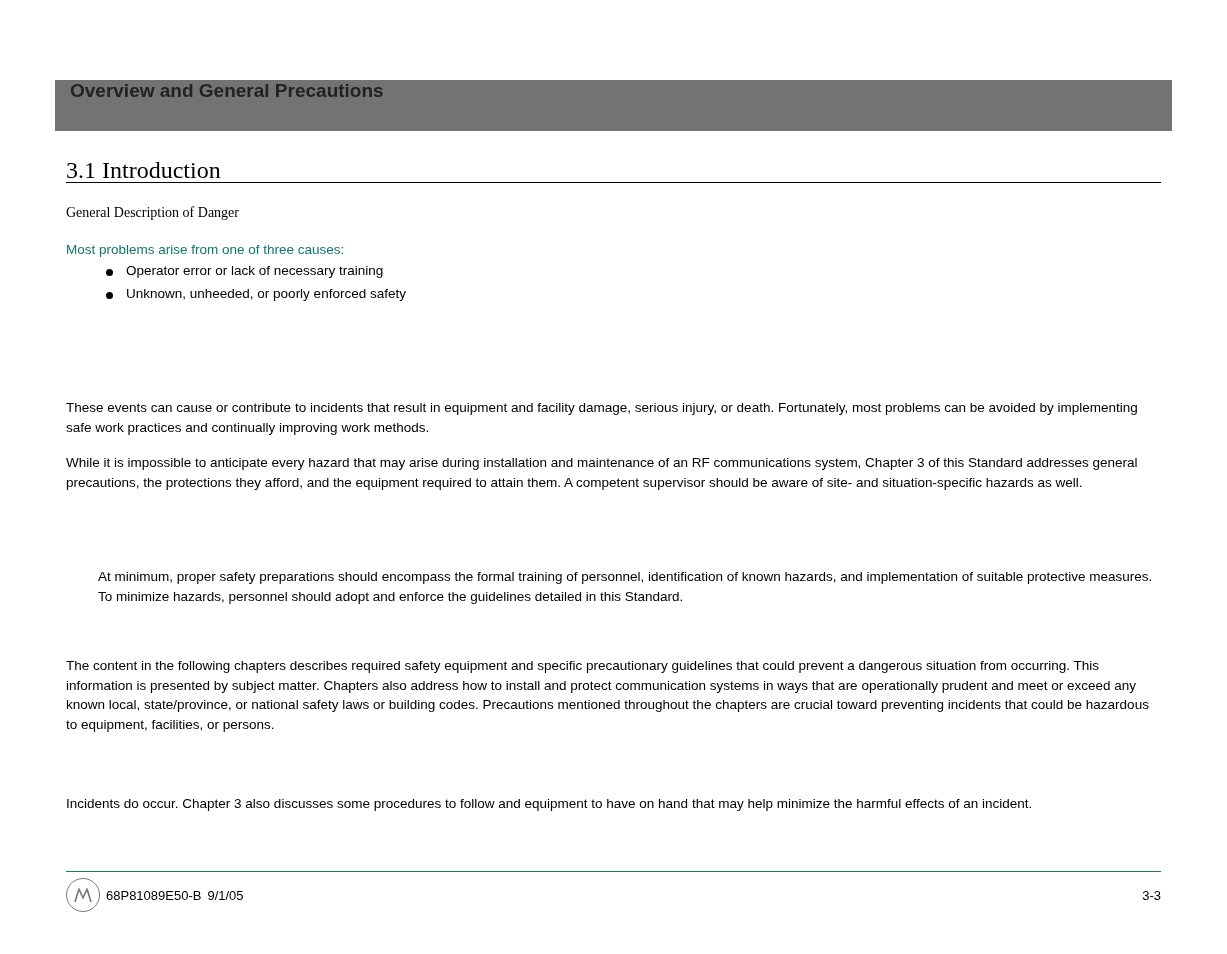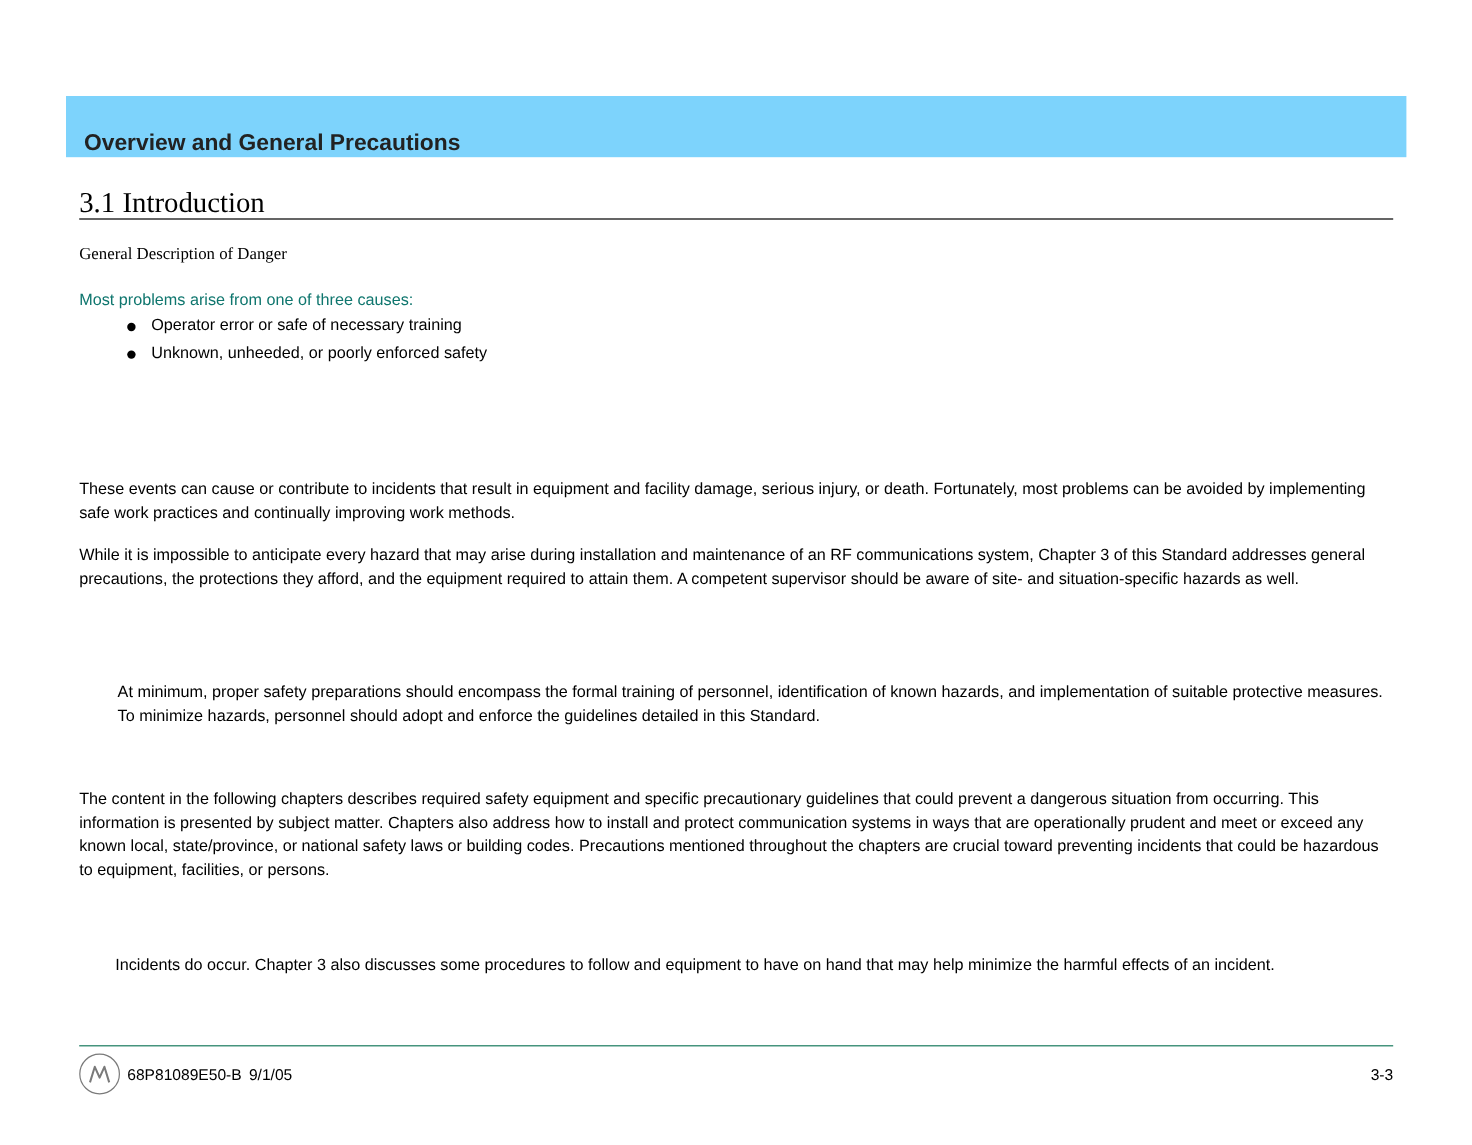--- a/index.html
+++ b/index.html
@@ -18,23 +18,23 @@
       padding: 0;
       position: relative;
       height: 100%;
     }
     .header-bar {
       position: absolute;
       top: 80px;
       left: 55px;
       right: 55px;
       height: 51px;
-      background: #7dd3fc;
+      background: #737373;
       display: flex;
-      align-items: flex-end;
+      align-items: flex-start;
       padding-left: 15px;
     }
     .header-title {
       font-size: 19px;
       font-weight: bold;
       color: #222;
     }
     .section-heading {
       position: absolute;
       top: 157px;
@@ -102,21 +102,21 @@
       right: 66px;
       font-family: Arial, Helvetica, sans-serif;
       font-size: 13.5px;
       color: #000;
       line-height: 1.45;
     }
     .body-text.p1 { top: 398px; }
     .body-text.p2 { top: 453px; }
     .body-text.p3 { top: 567px; margin-left: 32px; }
     .body-text.p4 { top: 656px; }
-    .body-text.p5 { top: 794px; margin-left: 30px; }
+    .body-text.p5 { top: 794px; }
     .footer-rule {
       position: absolute;
       bottom: 82px;
       left: 66px;
       right: 66px;
       border: none;
       border-top: 1.5px solid #1a7a5e;
     }
     .footer {
       position: absolute;
@@ -155,21 +155,21 @@
   </div>
 
   <div class="section-heading">3.1 Introduction</div>
   <hr class="heading-rule">
 
   <div class="subtitle">General Description of Danger</div>
 
   <div class="intro-text">Most problems arise from one of three causes:</div>
 
   <ul class="cause-list">
-    <li>Operator error or safe of necessary training</li>
+    <li>Operator error or lack of necessary training</li>
     <li>Unknown, unheeded, or poorly enforced safety</li>
   </ul>
 
   <div class="body-text p1">These events can cause or contribute to incidents that result in equipment and facility damage, serious injury, or death. Fortunately, most problems can be avoided by implementing safe work practices and continually improving work methods.</div>
   <div class="body-text p2">While it is impossible to anticipate every hazard that may arise during installation and maintenance of an RF communications system, Chapter 3 of this Standard addresses general precautions, the protections they afford, and the equipment required to attain them. A competent supervisor should be aware of site- and situation-specific hazards as well.</div>
   <div class="body-text p3">At minimum, proper safety preparations should encompass the formal training of personnel, identification of known hazards, and implementation of suitable protective measures. To minimize hazards, personnel should adopt and enforce the guidelines detailed in this Standard.</div>
   <div class="body-text p4">The content in the following chapters describes required safety equipment and specific precautionary guidelines that could prevent a dangerous situation from occurring. This information is presented by subject matter. Chapters also address how to install and protect communication systems in ways that are operationally prudent and meet or exceed any known local, state/province, or national safety laws or building codes. Precautions mentioned throughout the chapters are crucial toward preventing incidents that could be hazardous to equipment, facilities, or persons.</div>
   <div class="body-text p5">Incidents do occur. Chapter 3 also discusses some procedures to follow and equipment to have on hand that may help minimize the harmful effects of an incident.</div>
 
   <hr class="footer-rule">

